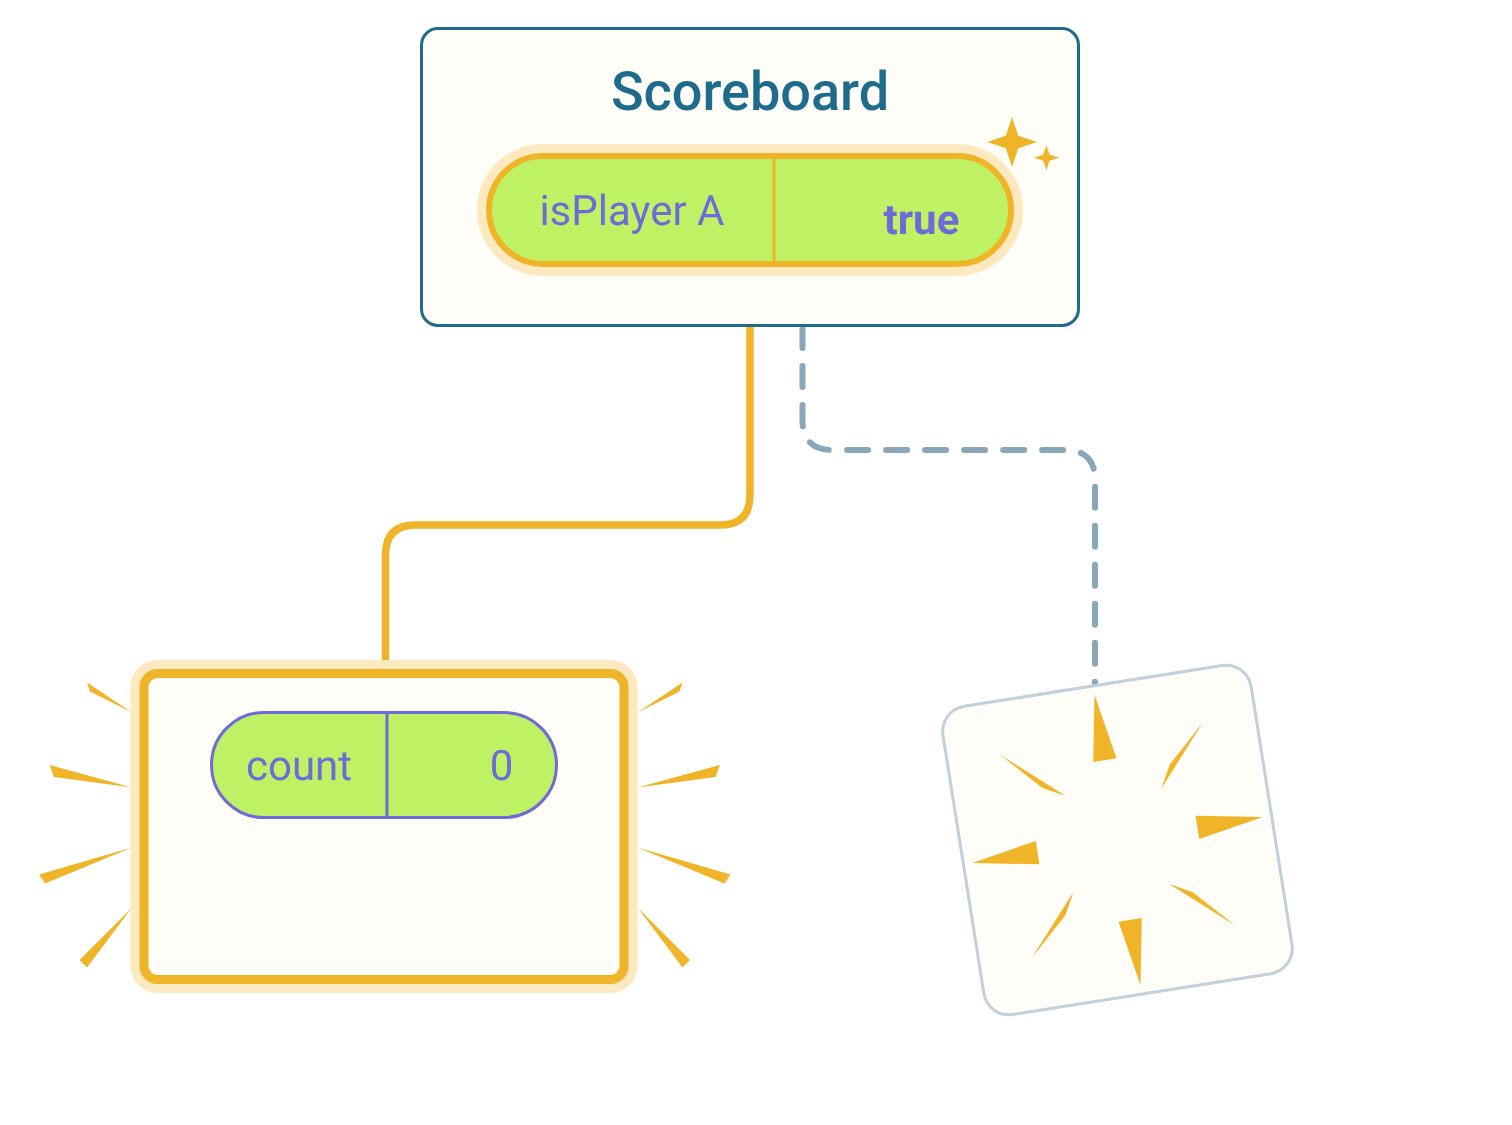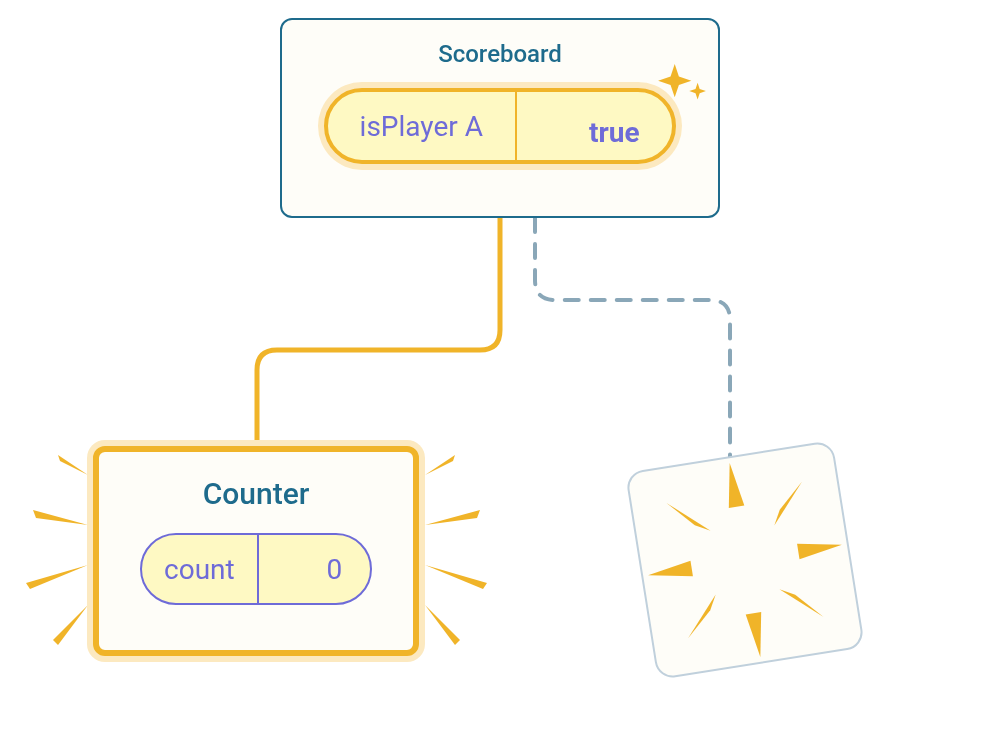--- a/index.html
+++ b/index.html
@@ -41,35 +41,35 @@
     width: 210px;
     height: 210px;
     background: #fefdf8;
     border: 2px solid #c0d0dc;
     border-radius: 18px;
     transform: rotate(-9deg);
     overflow: hidden;
   }
   .node-title {
     text-align: center;
-    font-size: 24px;
+    font-size: 36px;
     font-weight: 500;
     color: #1e6b8c;
     margin-top: 20px;
   }
   .node-box.counter .node-title {
     margin-top: 24px;
     font-size: 30px;
   }
   .pill {
     display: flex;
     align-items: stretch;
     margin: 20px auto 0;
     border-radius: 999px;
-    background: #fef9c3;
+    background: #bef264;
     overflow: visible;
     position: relative;
     gap: 40px;
   }
   .pill.state {
     width: 352px;
     height: 76px;
     border: 4px solid #f0b429;
     box-shadow: 0 0 0 6px #fce9c0;
   }
@@ -156,21 +156,20 @@
   <svg class="connector burst-lines" style="left:415px;top:455px" width="80" height="200">
     <g>
       <polygon points="10,20 40,0 38,6"></polygon>
       <polygon points="10,70 65,55 62,63"></polygon>
       <polygon points="10,110 72,128 68,134"></polygon>
       <polygon points="10,150 45,185 40,190"></polygon>
     </g>
   </svg>
 
   <div class="node-box counter">
-    <div class="node-title">Counter</div>
     <div class="pill plain">
       <div class="cell left">count</div>
       <div class="cell right">0</div>
     </div>
   </div>
 
   <div class="node-box result">
     <svg class="result-burst" viewBox="0 0 210 210">
       <g fill="#f0b429">
         <polygon points="105,5 113,50 97,50"></polygon>

